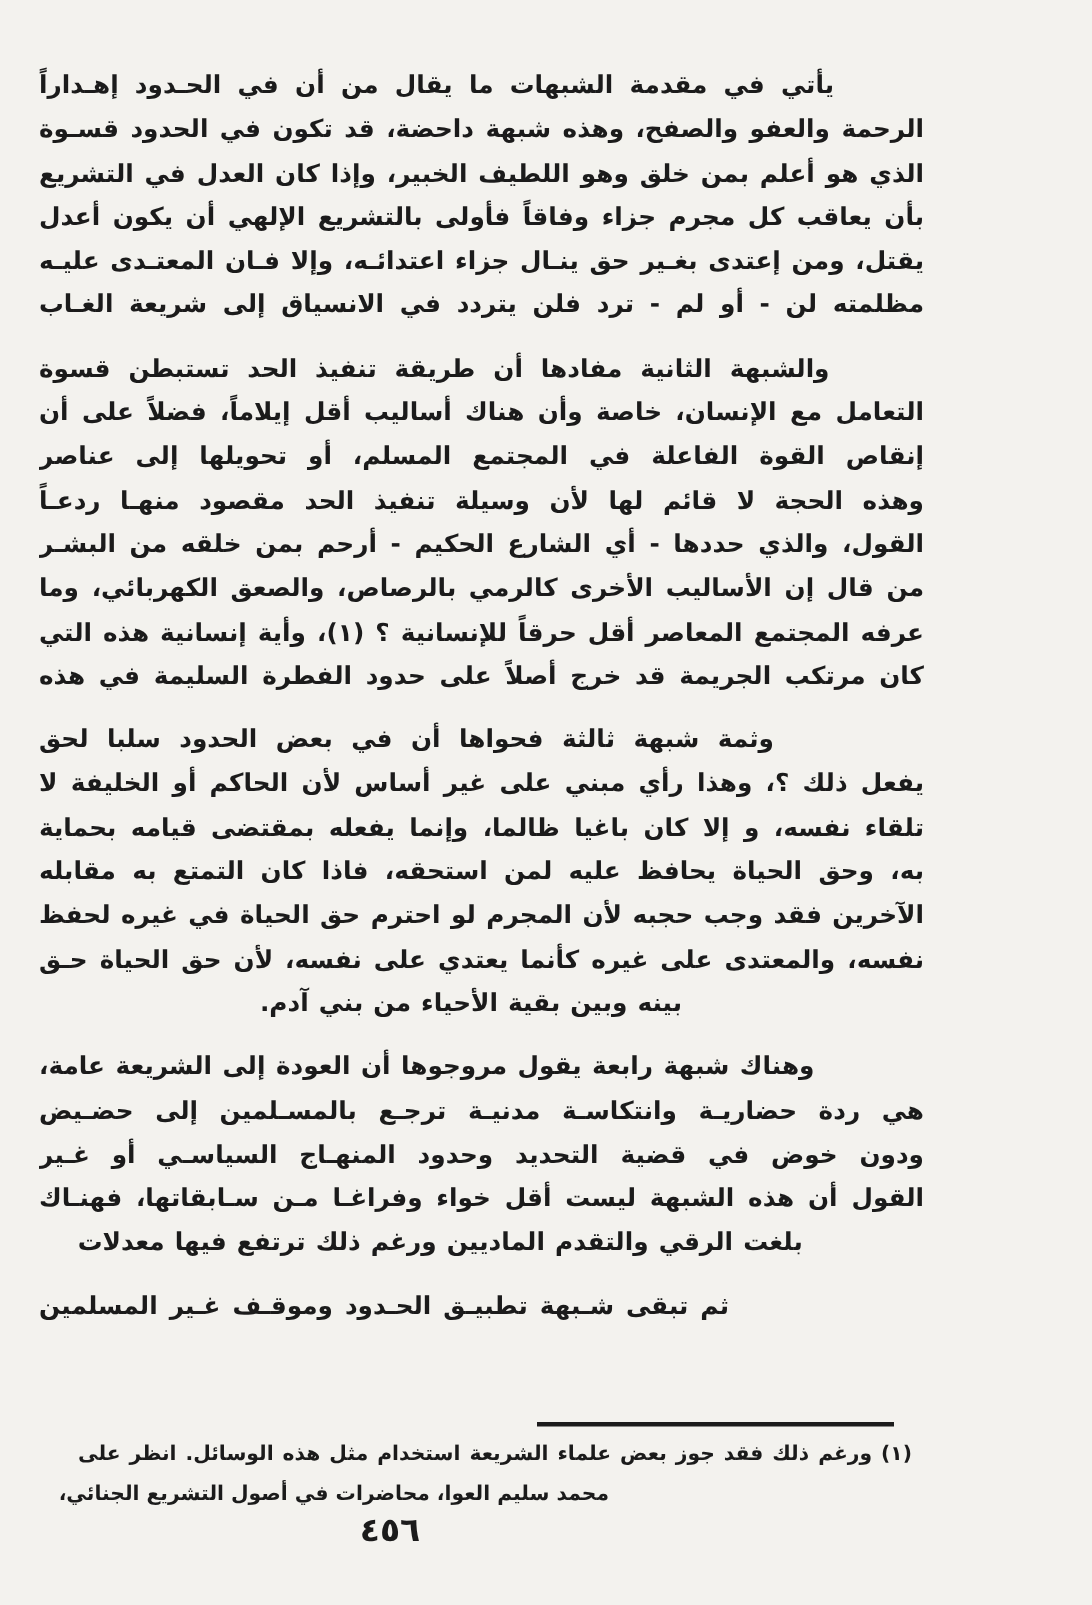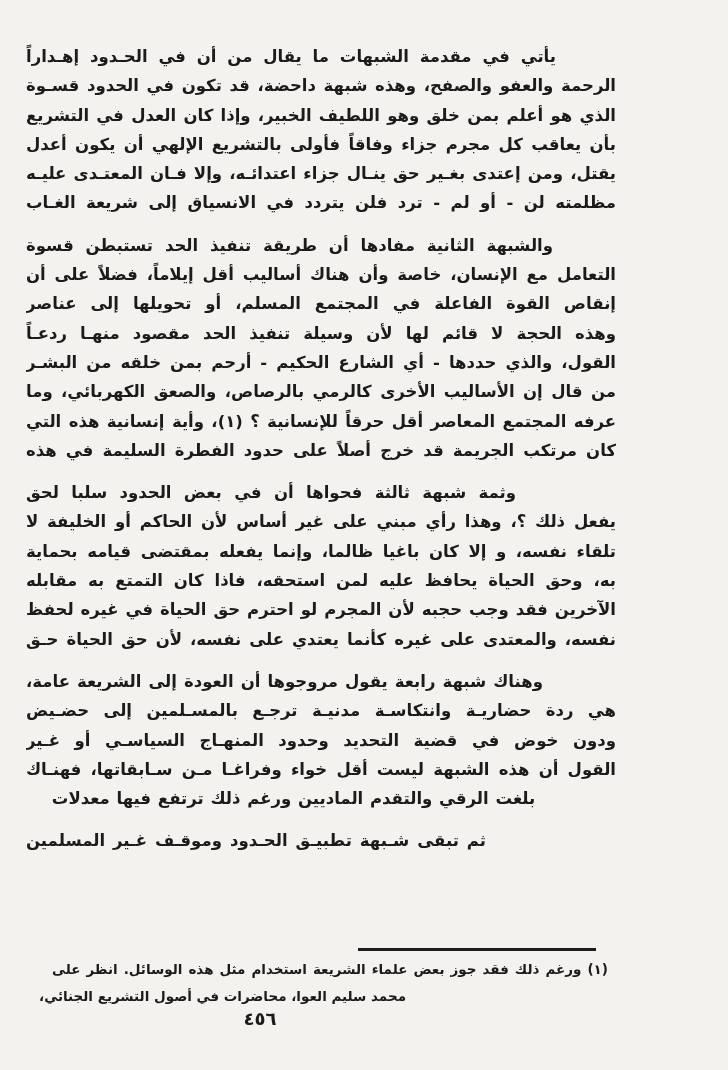--- a/index.html
+++ b/index.html
@@ -46,21 +46,21 @@
     font-weight:bold;
   }
   .fn-line { line-height:27px; height:27px; overflow:hidden; }
   .fn1 { text-align:justify; text-align-last:justify; padding-right:8px; padding-left:26px; }
   .fn2 { text-align:right; padding-right:210px; }
   .page-number {
     position:absolute;
     top:1008px; left:226px; width:68px;
     text-align:center;
     direction:rtl;
-    font-size:18px;
+    font-size:22px;
     font-weight:bold;
     letter-spacing:3px;
   }
 </style>
 </head>
 <body>
 
 <div class="page">
   <div class="text-block" id="text-block">
       <div class="para">
@@ -81,20 +81,21 @@
         <div class="line">عرفه المجتمع المعاصر أقل حرقاً للإنسانية ؟ (١)، وأية إنسانية هذه التي تهدرها الشريعة إذا</div>
         <div class="line">كان مرتكب الجريمة قد خرج أصلاً على حدود الفطرة السليمة في هذه الإنسانية ؟.</div>
       </div>
       <div class="para">
         <div class="line" style="padding-right: 100px;">وثمة شبهة ثالثة فحواها أن في بعض الحدود سلبا لحق الحياة، فكيف يجوز لحـاكم أن</div>
         <div class="line">يفعل ذلك ؟، وهذا رأي مبني على غير أساس لأن الحاكم أو الخليفة لا يزهق روحا مـن</div>
         <div class="line">تلقاء نفسه، و إلا كان باغيا ظالما، وإنما يفعله بمقتضى قيامه بحماية الدين وسياسة الديـن</div>
         <div class="line">به، وحق الحياة يحافظ عليه لمن استحقه، فاذا كان التمتع به مقابله سلب هـذا الحـق مـن</div>
         <div class="line">الآخرين فقد وجب حجبه لأن المجرم لو احترم حق الحياة في غيره لحفظ له حق الحياة في</div>
         <div class="line">نفسه، والمعتدى على غيره كأنما يعتدي على نفسه، لأن حق الحياة حـق مقـدس مشـترك</div>
+        <div class="line center-last" style="padding-right: 14px;">بينه وبين بقية الأحياء من بني آدم.</div>
       </div>
       <div class="para">
         <div class="line" style="padding-right: 73px;">وهناك شبهة رابعة يقول مروجوها أن العودة إلى الشريعة عامة، وإلى الحـدود خاصـة</div>
         <div class="line">هي ردة حضاريـة وانتكاسـة مدنيـة ترجـع بالمسـلمين إلى حضـيض الرجعيـة والتخلـف،</div>
         <div class="line">ودون خوض في قضية التحديد وحدود المنهـاج السياسـي أو غـير السياسـي لهـا، يمكـن</div>
         <div class="line">القول أن هذه الشبهة ليست أقل خواء وفراغـا مـن سـابقاتها، فهنـاك مدنيـات معـاصرة</div>
         <div class="line center-last" style="padding-right: 55px;">بلغت الرقي والتقدم الماديين ورغم ذلك ترتفع فيها معدلات الجريمة.</div>
       </div>
       <div class="para">
         <div class="line" style="padding-right: 130px; padding-left: 0px;">ثم تبقى شـبهة تطبيـق الحـدود وموقـف غـير المسلمين منهـا داخـل المجتمـع المسـلم،</div>

